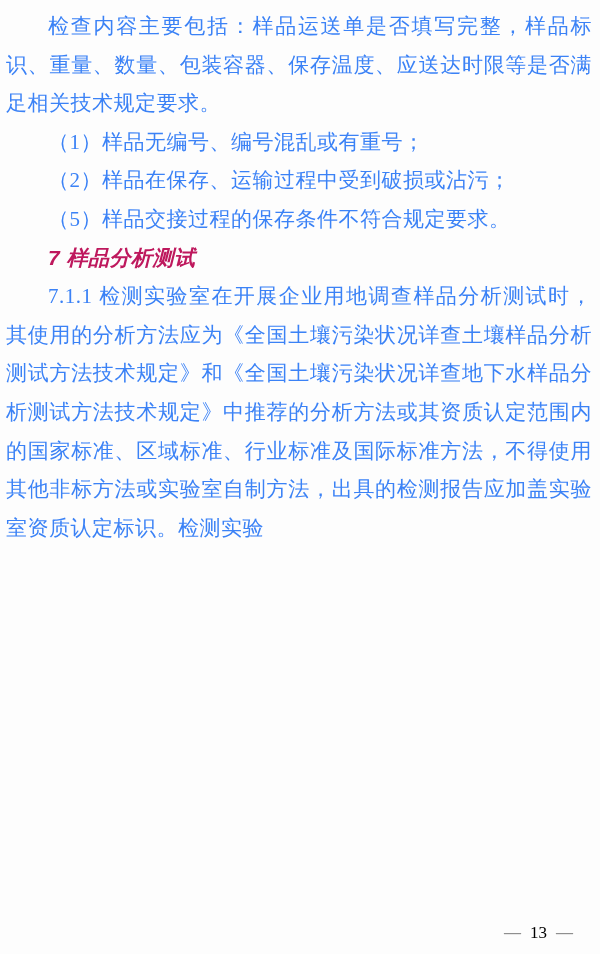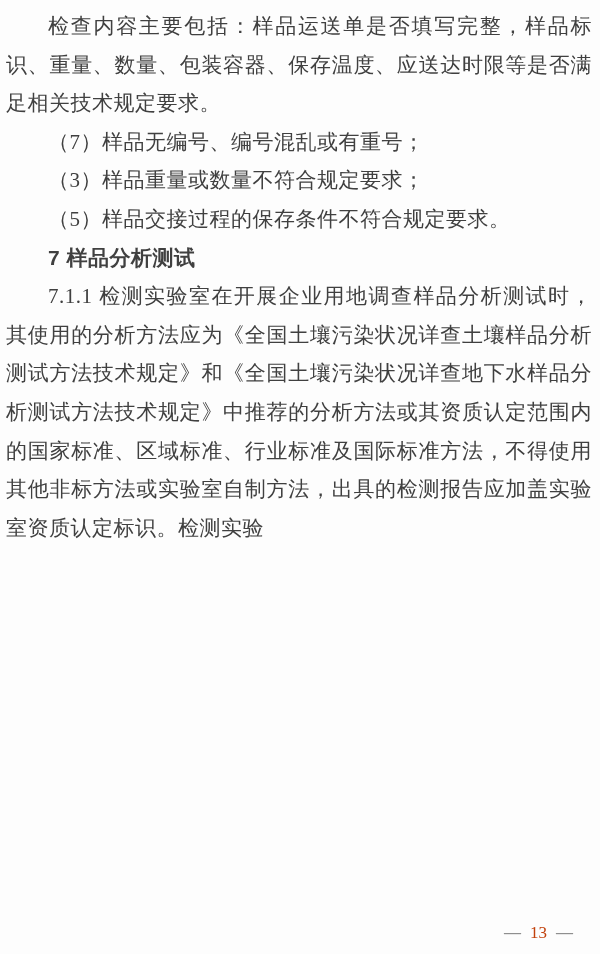--- a/index.html
+++ b/index.html
@@ -22,65 +22,66 @@
     height: 954px;
     background: #fdfdfd;
   }
   .doc-body {
     padding: 7px 8px 0 6px;
   }
   .doc-body p {
     margin: 0;
     font-size: 21px;
     line-height: 38.6px;
-    color: #404040;
+    color: #3b82f6;
     text-align: justify;
     text-justify: inter-character;
     letter-spacing: 0.5px;
   }
   p.para {
     text-indent: 2em;
   }
   p.list-item {
     text-indent: 2em;
   }
   p.h1, p.h2 {
     font-family: "Liberation Sans", sans-serif;
     font-weight: bold;
     text-indent: 2em;
     text-align: left;
-    color: #404040;
+    color: #be185d;
+    font-style: italic;
   }
   .footer {
     position: absolute;
     right: 27px;
     bottom: 11px;
     display: inline-flex;
     align-items: center;
     gap: 9px;
     font-family: "Liberation Serif", serif;
     font-size: 17px;
     line-height: 20px;
   }
   .footer .dash {
     color: #8f8f8f;
     font-weight: bold;
   }
   .footer .num {
-    color: #c2410c;
+    color: #000000;
   }
 </style>
 </head>
 <body>
 
 <div class="page">
   <div class="doc-body">
       <p class="para">检查内容主要包括：样品运送单是否填写完整，样品标识、重量、数量、包装容器、保存温度、应送达时限等是否满足相关技术规定要求。</p>
-      <p class="list-item">（7）样品无编号、编号混乱或有重号；</p>
-      <p class="list-item">（3）样品重量或数量不符合规定要求；</p>
+      <p class="list-item">（1）样品无编号、编号混乱或有重号；</p>
+      <p class="list-item">（2）样品在保存、运输过程中受到破损或沾污；</p>
       <p class="list-item">（5）样品交接过程的保存条件不符合规定要求。</p>
       <p class="h1">7 样品分析测试</p>
       <p class="para">7.1.1 检测实验室在开展企业用地调查样品分析测试时，其使用的分析方法应为《全国土壤污染状况详查土壤样品分析测试方法技术规定》和《全国土壤污染状况详查地下水样品分析测试方法技术规定》中推荐的分析方法或其资质认定范围内的国家标准、区域标准、行业标准及国际标准方法，不得使用其他非标方法或实验室自制方法，出具的检测报告应加盖实验室资质认定标识。检测实验</p>
     </div>
   <div class="footer">
     <span class="dash">—</span>
     <span class="num">13</span>
     <span class="dash">—</span>
   </div>
 </div>

